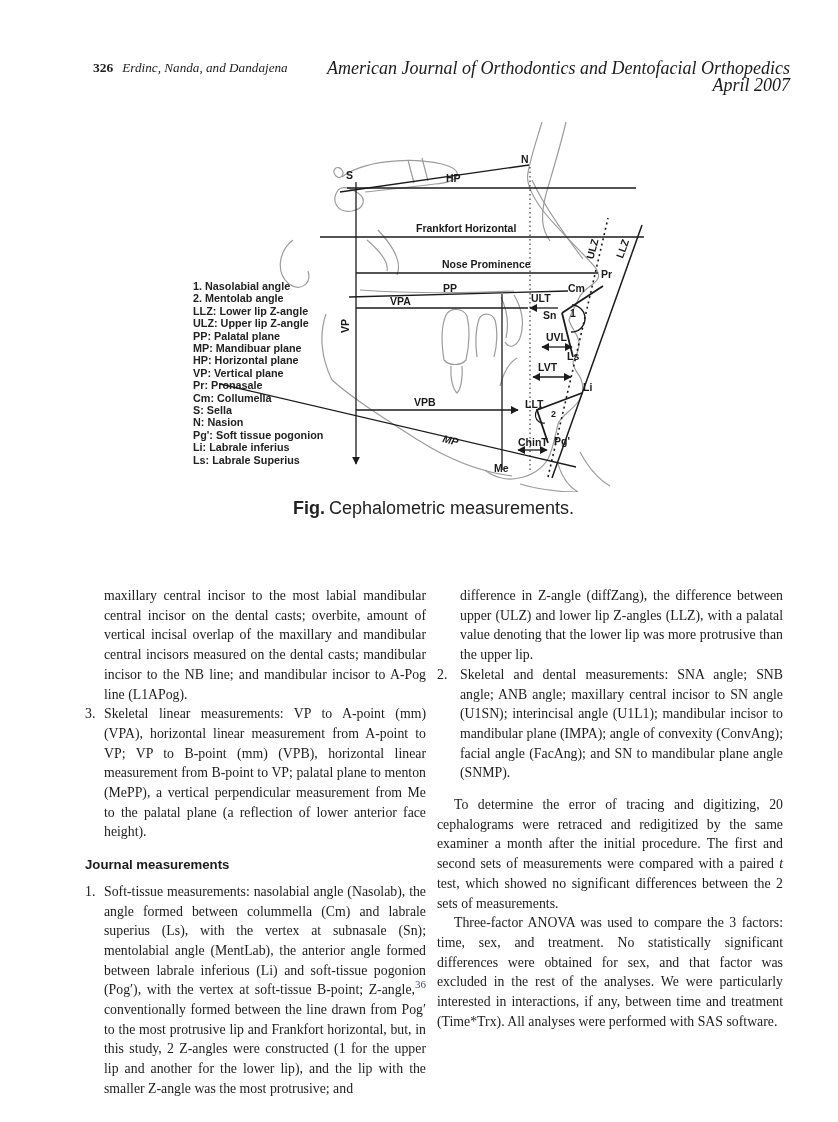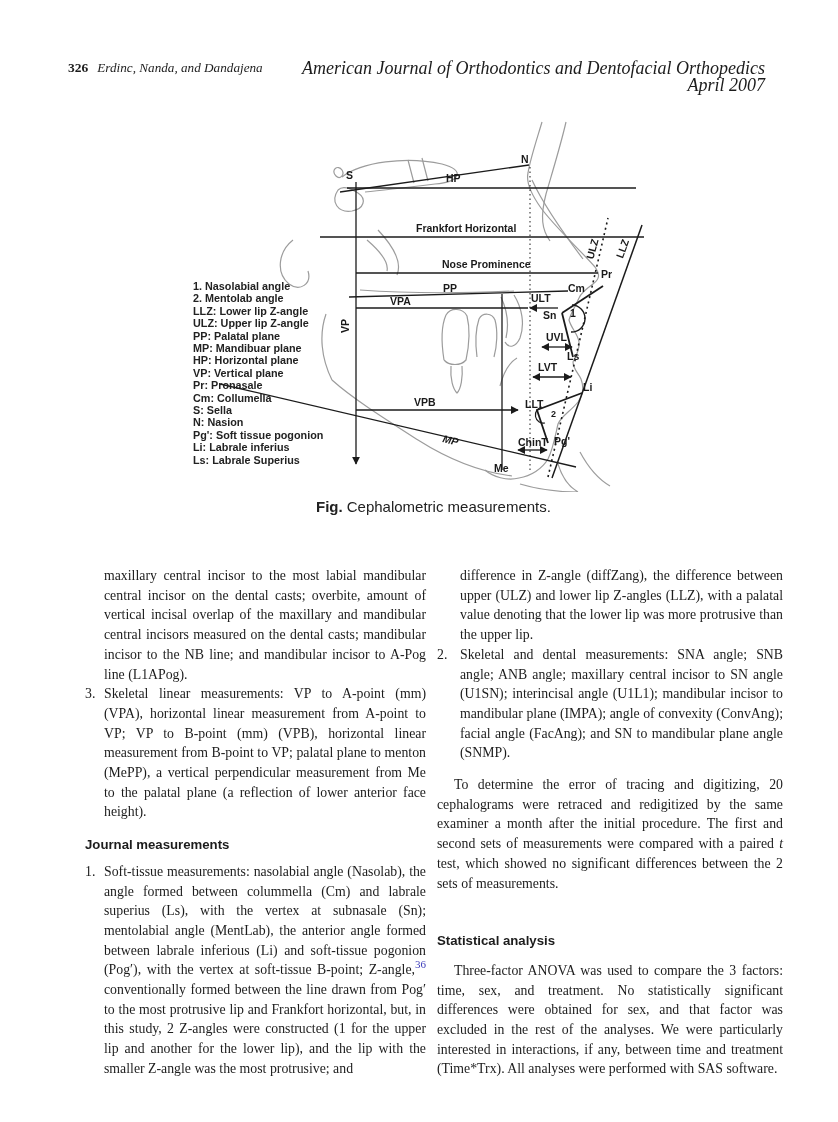--- a/index.html
+++ b/index.html
@@ -1,29 +1,29 @@
 <!DOCTYPE html>
 <html><head>
 <meta charset="utf-8">
 <style>
   html,body{margin:0;padding:0;background:#e8e8e8;}
   .page{position:relative;width:838px;height:1122px;background:#ffffff;overflow:hidden;
         font-family:"Liberation Serif",serif;color:#1c1c1c;}
   
-  .hdr{position:absolute;left:68px;top:60px;width:697px;display:flex;justify-content:space-between;align-items:flex-start;}
+  .hdr{position:absolute;left:93px;top:60px;width:697px;display:flex;justify-content:space-between;align-items:flex-start;}
   .hdr-left{font-size:13.2px;font-style:italic;}
   .hdr-left .pgnum{font-style:normal;font-weight:bold;margin-right:9px;font-size:13.5px;}
   .hdr-right{text-align:right;font-style:italic;font-size:18px;line-height:16.5px;}
   
   .figwrap{position:absolute;left:180px;top:120px;width:480px;height:372px;}
   .caption{position:absolute;left:85px;top:498px;width:697px;text-align:center;
-           font-family:"Liberation Sans",sans-serif;font-size:15px;color:#222;}
+           font-family:"Liberation Sans",sans-serif;font-size:18px;color:#222;}
   .caption b{margin-right:4px;}
   
-  .col{position:absolute;top:566px;font-size:13.8px;line-height:19.7px;text-align:justify;}
+  .col{position:absolute;top:586px;font-size:13.8px;line-height:19.7px;text-align:justify;}
   .col-left{left:85px;width:341px;}
   .col-right{left:437px;width:346px;}
   .li{position:relative;margin:0;}
   .li .num{position:absolute;left:0;top:0;}
   .pad19{padding-left:19px;}
   .pad23{padding-left:23px;}
   .indent{text-indent:17px;margin:0;}
   .bodyhead{font-family:"Liberation Sans",sans-serif;font-weight:bold;font-size:13.2px;
             margin:13px 0 7px 0;text-align:left;}
   .bodyhead.stat{margin-top:38px;margin-bottom:10px;}
@@ -166,17 +166,16 @@
       <span class="num">1.</span><span>Soft-tissue measurements: nasolabial angle (Nasolab), the angle formed between colummella (Cm) and labrale superius (Ls), with the vertex at subnasale (Sn); mentolabial angle (MentLab), the anterior angle formed between labrale inferious (Li) and soft-tissue pogonion (Pog′), with the vertex at soft-tissue B-point; Z-angle,</span><sup class="ref">36</sup><span> conventionally formed between the line drawn from Pog′ to the most protrusive lip and Frankfort horizontal, but, in this study, 2 Z-angles were constructed (1 for the upper lip and another for the lower lip), and the lip with the smaller Z-angle was the most protrusive; and</span>
     </p>
   </div>
 
   <div class="col col-right">
     <p class="li pad23"><span>difference in Z-angle (diffZang), the difference between upper (ULZ) and lower lip Z-angles (LLZ), with a palatal value denoting that the lower lip was more protrusive than the upper lip.</span></p>
     <p class="li pad23">
       <span class="num">2.</span><span>Skeletal and dental measurements: SNA angle; SNB angle; ANB angle; maxillary central incisor to SN angle (U1SN); interincisal angle (U1L1); mandibular incisor to mandibular plane (IMPA); angle of convexity (ConvAng); facial angle (FacAng); and SN to mandibular plane angle (SNMP).</span>
     </p>
     <p class="indent" style="margin-top:12px;"><span>To determine the error of tracing and digitizing, 20 cephalograms were retraced and redigitized by the same examiner a month after the initial procedure. The first and second sets of measurements were compared with a paired </span><i>t</i><span> test, which showed no significant differences between the 2 sets of measurements.</span></p>
-    <h3 class="bodyhead stat">Statistical analysis</h3>
     <p class="indent">Three-factor ANOVA was used to compare the 3 factors: time, sex, and treatment. No statistically significant differences were obtained for sex, and that factor was excluded in the rest of the analyses. We were particularly interested in interactions, if any, between time and treatment (Time*Trx). All analyses were performed with SAS software.</p>
   </div>
 
 </div>
 
 </body></html>

